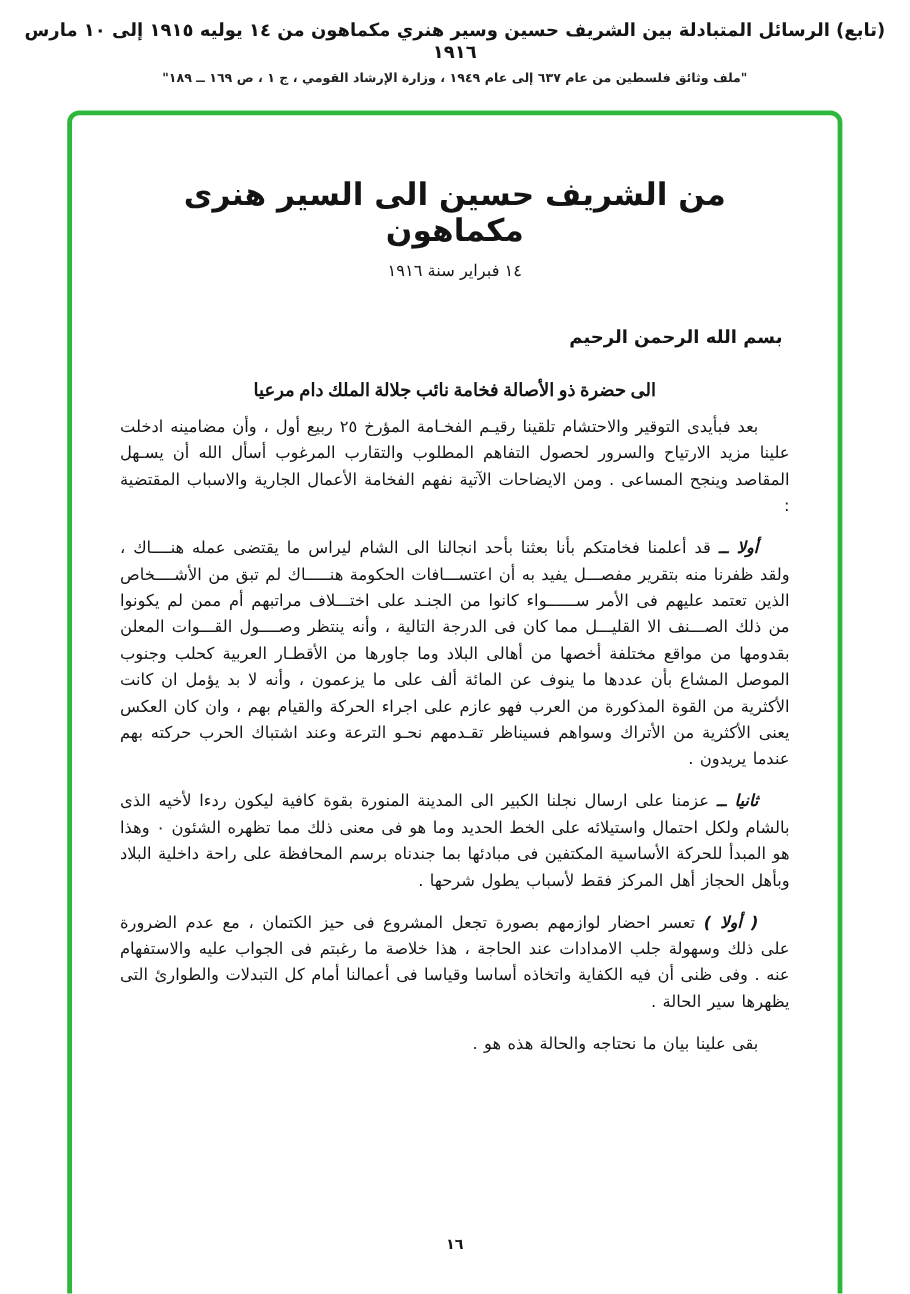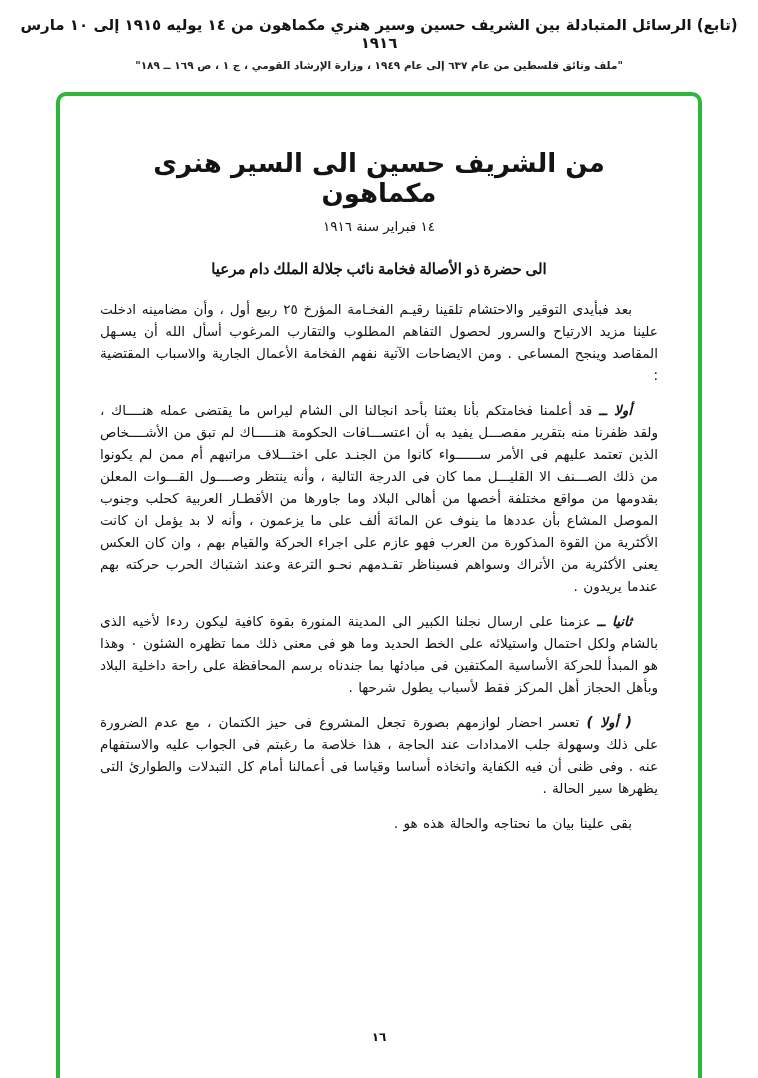--- a/index.html
+++ b/index.html
@@ -60,21 +60,21 @@
     font-size: 15px;
     text-align: right;
   }
   .salutation {
     margin-top: 26px;
     text-align: center;
     font-weight: bold;
     font-size: 15px;
     font-family: Liberation Serif, serif;
   }
-  .body-copy { margin-top: 20px; }
+  .body-copy { margin-top: 10px; }
   p.para {
     font-size: 13.6px;
     line-height: 1.62;
     text-align: justify;
     text-indent: 26px;
     margin-bottom: 13px;
     word-spacing: 1px;
   }
   p.para .lead { font-weight: bold; font-style: italic; }
   p.para.short { margin-bottom: 13px; }
@@ -95,20 +95,21 @@
   <div class="hdr1">(تابع) الرسائل المتبادلة بين الشريف حسين وسير هنري مكماهون من ١٤ يوليه ١٩١٥ إلى ١٠ مارس ١٩١٦</div>
 
   <div class="hdr2">"ملف وثائق فلسطين من عام ٦٣٧ إلى عام ١٩٤٩ ، وزارة الإرشاد القومي ، ج ١ ، ص ١٦٩ ــ ١٨٩"</div>
 
   <div class="letter-box" style="border-color: rgb(45, 184, 60);">
 
     <div class="letter-title">من الشريف حسين الى السير هنرى مكماهون</div>
 
     <div class="letter-date">١٤ فبراير سنة ١٩١٦</div>
 
+    <div class="basmala">بسم الله الرحمن الرحيم</div>
 
     <div class="salutation">الى حضرة ذو الأصالة فخامة نائب جلالة الملك دام مرعيا</div>
 
     <div class="body-copy">
 
       <p class="para">
         <span class="lead"></span>
         <span class="txt">بعد فبأيدى التوقير والاحتشام تلقينا رقيـم الفخـامة المؤرخ ٢٥ ربيع أول ، وأن مضامينه ادخلت علينا مزيد الارتياح والسرور لحصول التفاهم المطلوب والتقارب المرغوب أسأل الله أن يسـهل المقاصد وينجح المساعى . ومن الايضاحات الآتية نفهم الفخامة الأعمال الجارية والاسباب المقتضية :</span>
       </p>
 

